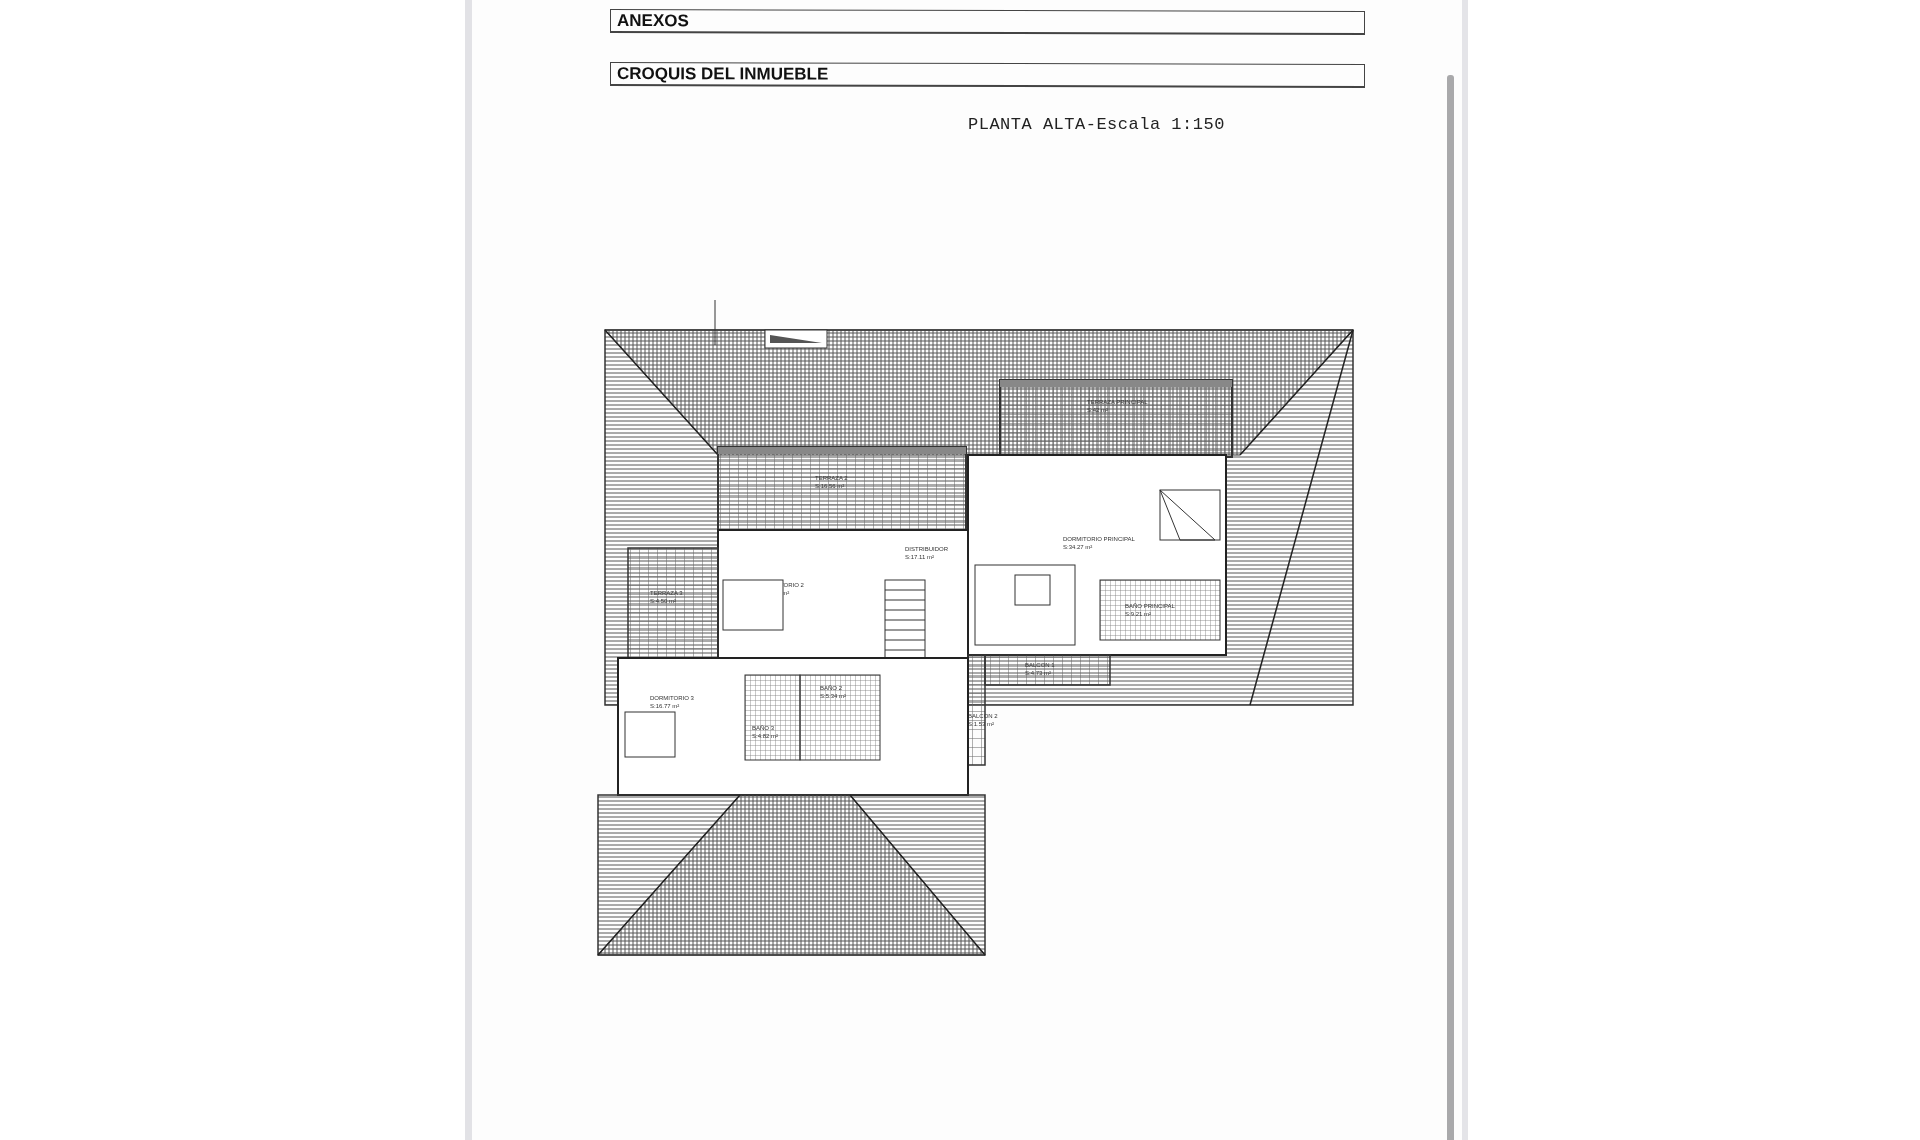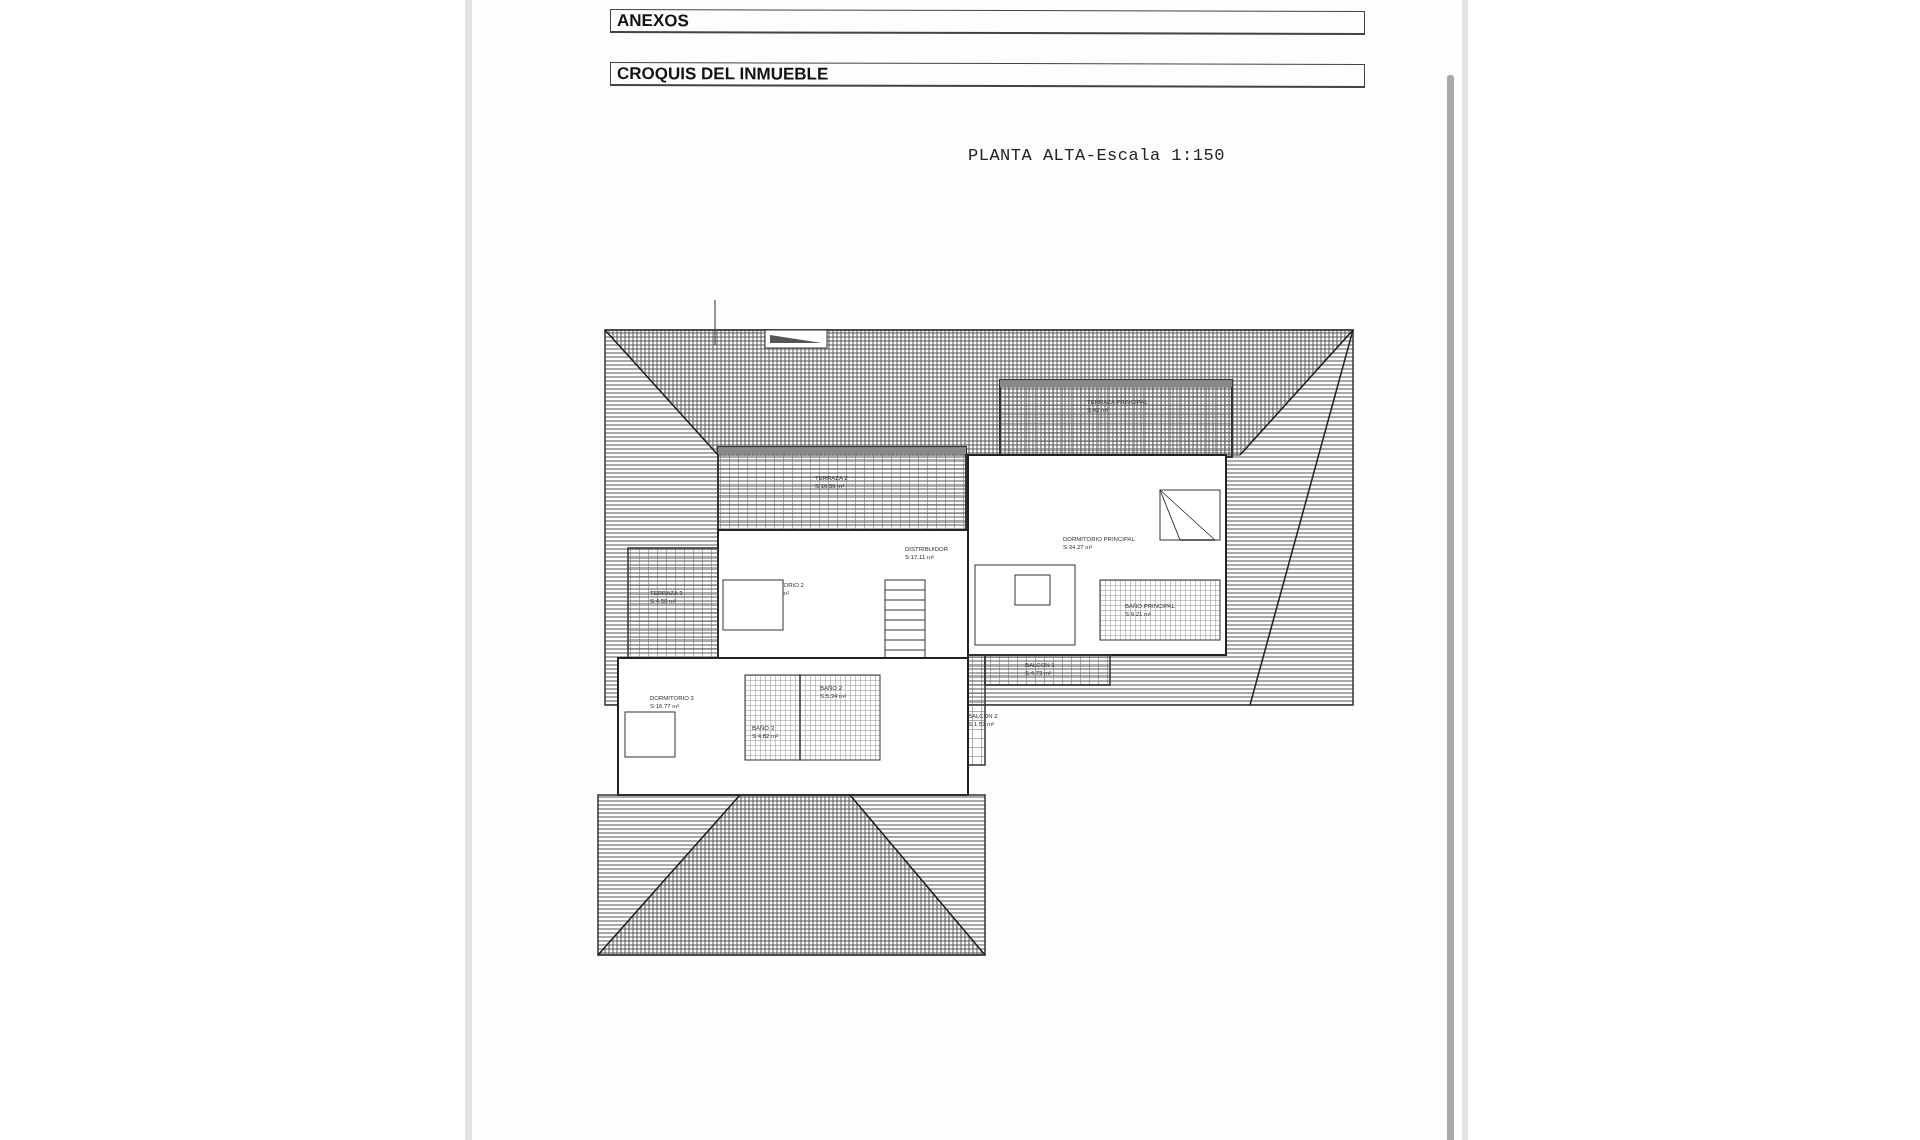--- a/index.html
+++ b/index.html
@@ -1,20 +1,20 @@
 <!DOCTYPE html>
 <html><head>
 <meta charset="utf-8">
 <style>
   html,body{margin:0;padding:0;}
   body{width:1920px;height:1140px;background:#ffffff;position:relative;overflow:hidden;font-family:"Liberation Sans",sans-serif;}
   .page{position:absolute;left:465px;top:0;width:990px;height:1140px;background:#fdfdfd;border-left:7px solid #e2e2e6;border-right:6px solid #e4e4e8;}
   .scroll-thumb{position:absolute;left:1447px;top:75px;width:7px;height:1065px;background:#a9a9ab;border-radius:3px 3px 0 0;}
   .hbox{position:absolute;left:610px;width:755px;height:24px;border:1.5px solid #444;border-bottom-width:2px;box-sizing:border-box;font-family:"Liberation Sans",sans-serif;font-weight:bold;font-size:17px;line-height:22px;padding-left:6px;color:#111;transform:skewY(0.15deg);}
-  .scale{position:absolute;left:968px;top:115px;font-family:"Liberation Mono",monospace;font-size:17px;color:#222;letter-spacing:0.5px;margin-top:31px;}
+  .scale{position:absolute;left:968px;top:115px;font-family:"Liberation Mono",monospace;font-size:17px;color:#222;letter-spacing:0.5px;}
   svg.plan{position:absolute;left:0;top:0;}
   .lbl{font-family:"Liberation Sans",sans-serif;font-size:6px;fill:#333;}
 </style>
 </head>
 <body>
 
 <div class="page"></div>
 <div class="scroll-thumb"></div>
 
 <div class="hbox" style="top:10px;">ANEXOS</div>

